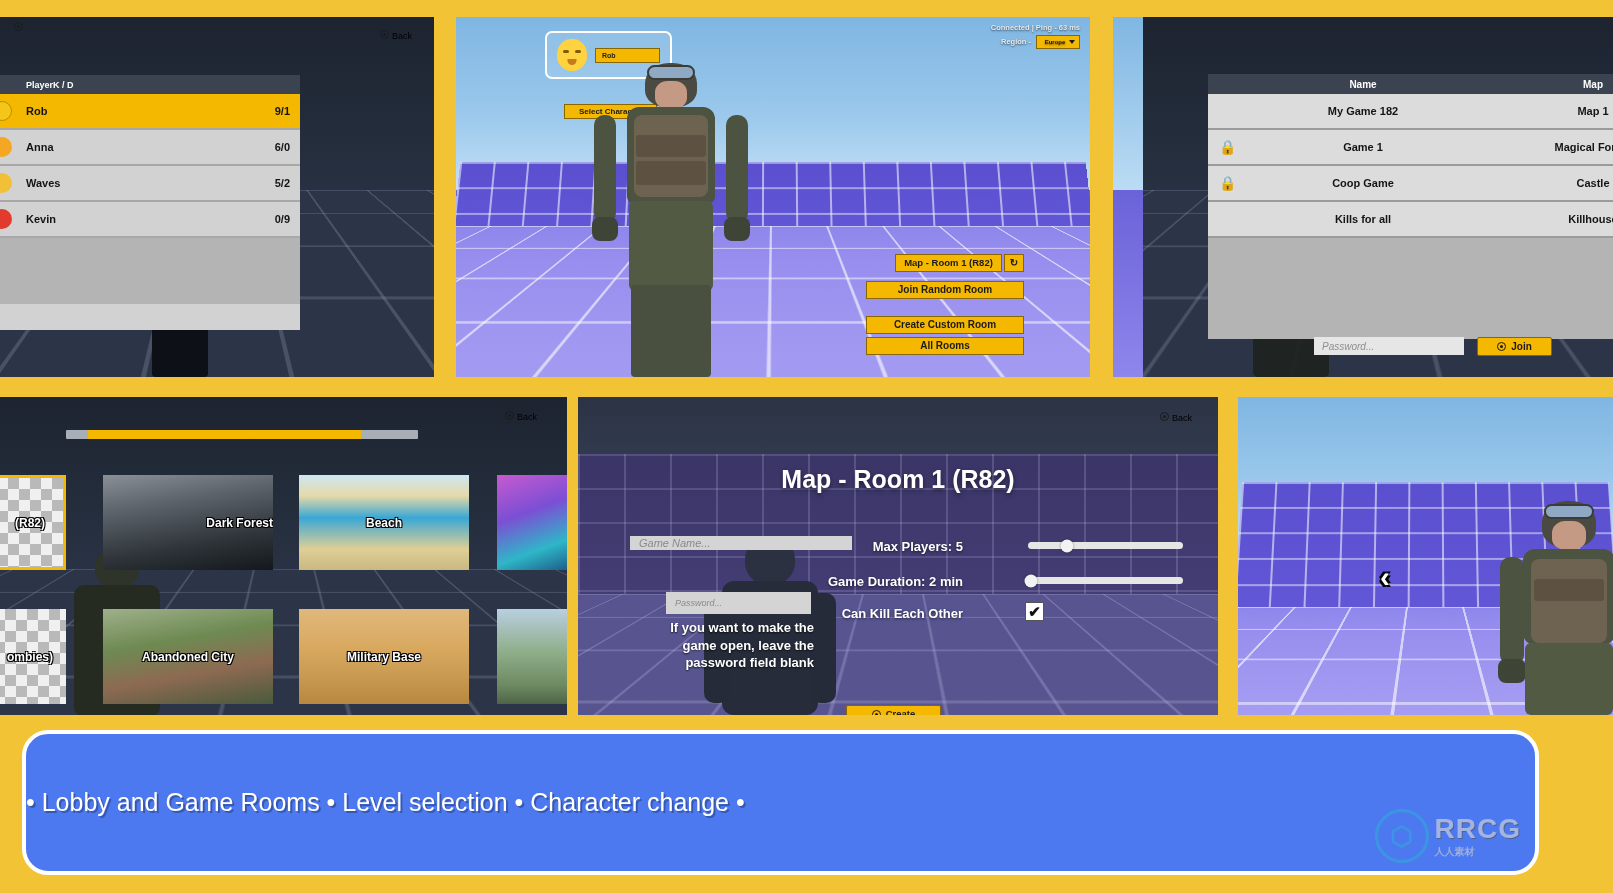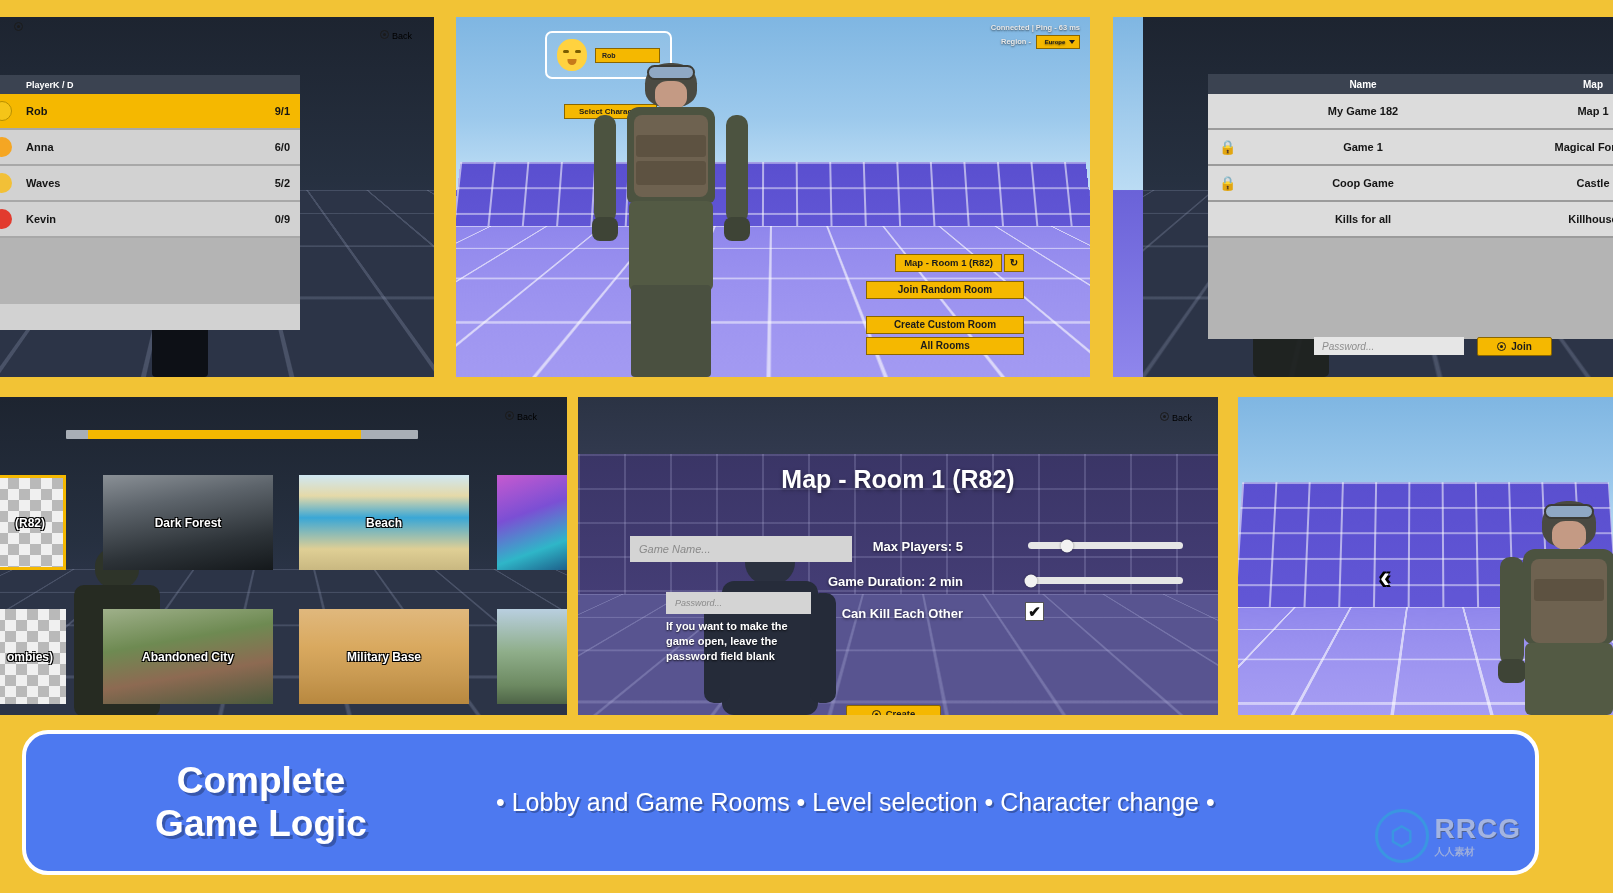--- a/index.html
+++ b/index.html
@@ -150,41 +150,41 @@
     z-index:2;
   }
   .tile.sel { border:3px solid #F5B800; }
   .checker {
     background-image:
       linear-gradient(45deg, #b9b9b9 25%, transparent 25%, transparent 75%, #b9b9b9 75%),
       linear-gradient(45deg, #b9b9b9 25%, #f0f0f0 25%, #f0f0f0 75%, #b9b9b9 75%);
     background-size: 22px 22px;
     background-position: 0 0, 11px 11px;
   }
-  .t-forest { background: linear-gradient(170deg,#8a9096 0%,#5d646b 30%,#2d3338 70%,#14181b 100%); }
+  .t-forest { background: linear-gradient(170deg,#8a9096 0%,#5d646b 30%,#2d3338 70%,#14181b 100%); justify-content: flex-end; }
   .t-beach  { background: linear-gradient(180deg,#cfe7f2 0%,#e5d9a8 22%,#3aa7d6 45%,#dfcf95 78%,#c9b881 100%); }
   .t-magic  { background: linear-gradient(160deg,#c65ad0 0%,#7b4fd4 40%,#2fb6c8 75%,#1d5f8a 100%); }
   .t-city   { background: linear-gradient(170deg,#9fb08a 0%,#6e8a52 35%,#8d6a52 65%,#4a5a3c 100%); }
   .t-base   { background: linear-gradient(180deg,#e0b87d 0%,#d9a95f 40%,#c99a52 70%,#b8883f 100%); }
   .t-kill   { background: linear-gradient(180deg,#b9cfe0 0%,#8fae8a 45%,#6d8a62 80%,#4e6447 100%); }
 
   
   .cr-title {
     position:absolute; color:#fff; font-size:25px; font-weight:bold;
     text-align:center; width:100%;
     text-shadow: 0 2px 4px rgba(0,0,0,.5);
   }
   .cr-input {
     position:absolute; background:#d4d4d4;
     font-style:italic; color:#8a8a8a; font-size:11px;
     display:flex; align-items:center; padding:0 9px;
   }
   .cr-hint {
-    position:absolute; color:#fff; font-size:11px; font-weight:bold;
-    text-align:left; line-height:1.35;
+    position:absolute; color:#fff; font-size:13px; font-weight:bold;
+    text-align:right; line-height:1.35;
     text-shadow:0 1px 2px rgba(0,0,0,.8);
   }
   .cr-label {
     position:absolute; color:#fff; font-size:13px; font-weight:bold;
     text-align:right; text-shadow:0 1px 3px rgba(0,0,0,.6);
   }
   .slider { position:absolute; height:7px; background:#e6e6e6; border-radius:4px; }
   .slider .knob {
     position:absolute; top:50%; width:13px; height:13px;
     border-radius:50%; background:#f2f2f2; transform:translate(-50%,-50%);
@@ -483,21 +483,21 @@
 
   <div class="cr-title" style="top:68px;">Map - Room 1 (R82)</div>
 
   <div class="soldier" style="left:122px;top:140px;width:140px;height:178px;">
     <div style="position:absolute;left:50%;transform:translateX(-50%);top:0;width:50px;height:48px;border-radius:46%;background:#2b3140;"></div>
     <div style="position:absolute;left:50%;transform:translateX(-50%);top:44px;width:96px;height:134px;border-radius:12px;background:#262c3a;"></div>
     <div style="position:absolute;left:4px;top:56px;width:26px;height:110px;border-radius:10px;background:#252b39;"></div>
     <div style="position:absolute;right:4px;top:56px;width:26px;height:110px;border-radius:10px;background:#252b39;"></div>
   </div>
 
-  <div class="cr-input" style="left:52px;top:139px;width:222px;height:26px;">
+  <div class="cr-input" style="left:52px;top:139px;width:222px;height:14px;">
     <span>Game Name...</span>
   </div>
   <div class="cr-input" style="left:88px;top:195px;width:145px;height:22px;font-size:9px;">
     <span>Password...</span>
   </div>
   <div class="cr-hint" style="left:88px;top:222px;width:148px;">If you want to make the game open, leave the password field blank</div>
 
   <div class="cr-label" style="left:240px;top:142px;width:145px;">Max Players: 5</div>
   <div class="slider" style="left:450px;top:145px;width:155px;">
     <span class="knob" style="left:25%;"></span>
@@ -535,24 +535,20 @@
     <div style="position:absolute;left:50%;transform:translateX(-50%);top:58px;width:76px;height:84px;border-radius:8px;background:#6e6250;"></div>
     <div style="position:absolute;left:50%;transform:translateX(-50%);top:78px;width:70px;height:22px;border-radius:3px;background:#5d5241;"></div>
     <div style="position:absolute;left:16px;top:56px;width:24px;height:108px;border-radius:10px;background:#4c5340;"></div>
 
     <div style="position:absolute;left:14px;top:158px;width:28px;height:24px;border-radius:8px;background:#3e4436;"></div>
     <div style="position:absolute;left:50%;transform:translateX(-50%);top:142px;width:88px;height:72px;border-radius:6px;background:#535a44;"></div>
   </div>
 </div>
 
 <div class="banner">
-  <div class="banner-left">
-    <div>Complete</div>
-    <div>Game Logic</div>
-  </div>
   <div class="banner-right">
     <div>• Lobby and Game Rooms • Level selection • Character change •</div>
   </div>
   <div class="wm">
     <span class="wm-logo">⬡</span>
     <span style="display:flex;flex-direction:column;align-items:flex-start;">
       <span class="wm-txt">RRCG</span>
       <span class="wm-sub">人人素材</span>
     </span>
   </div>

